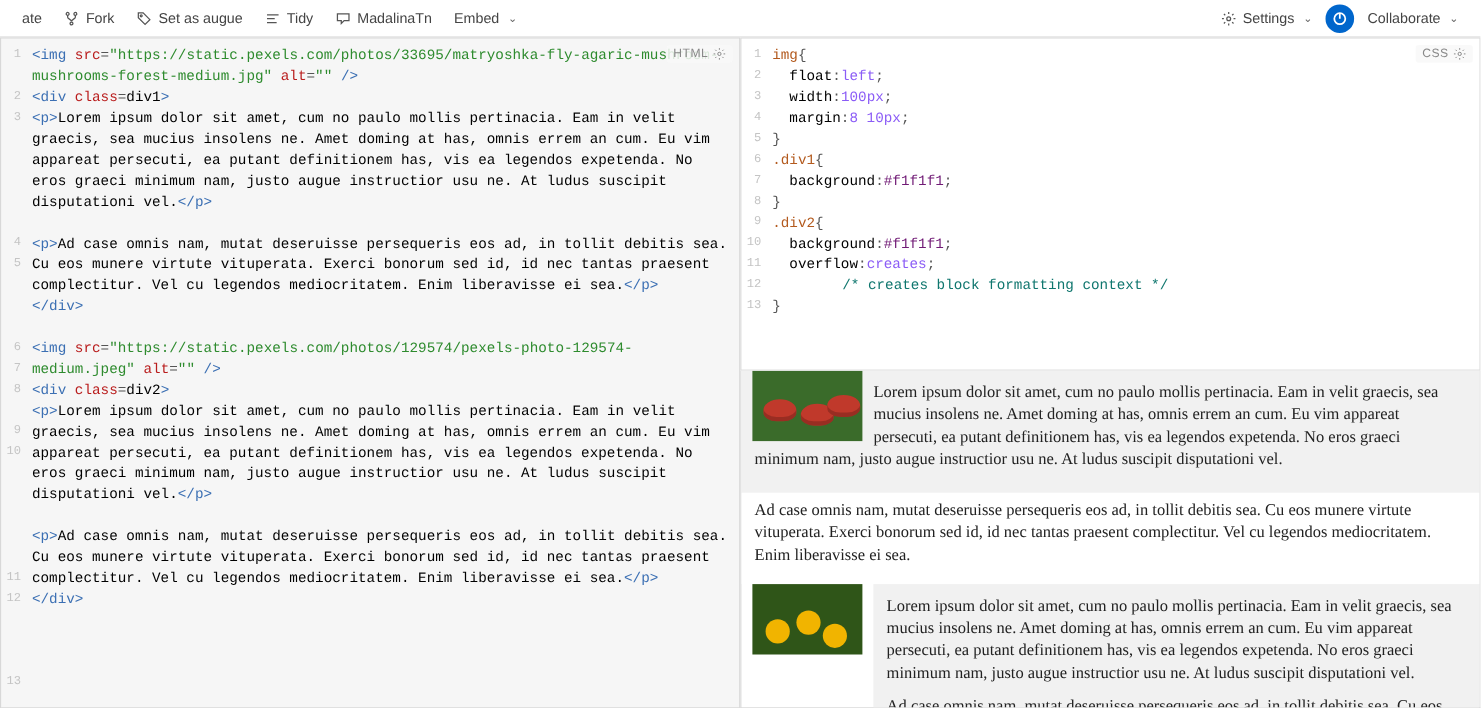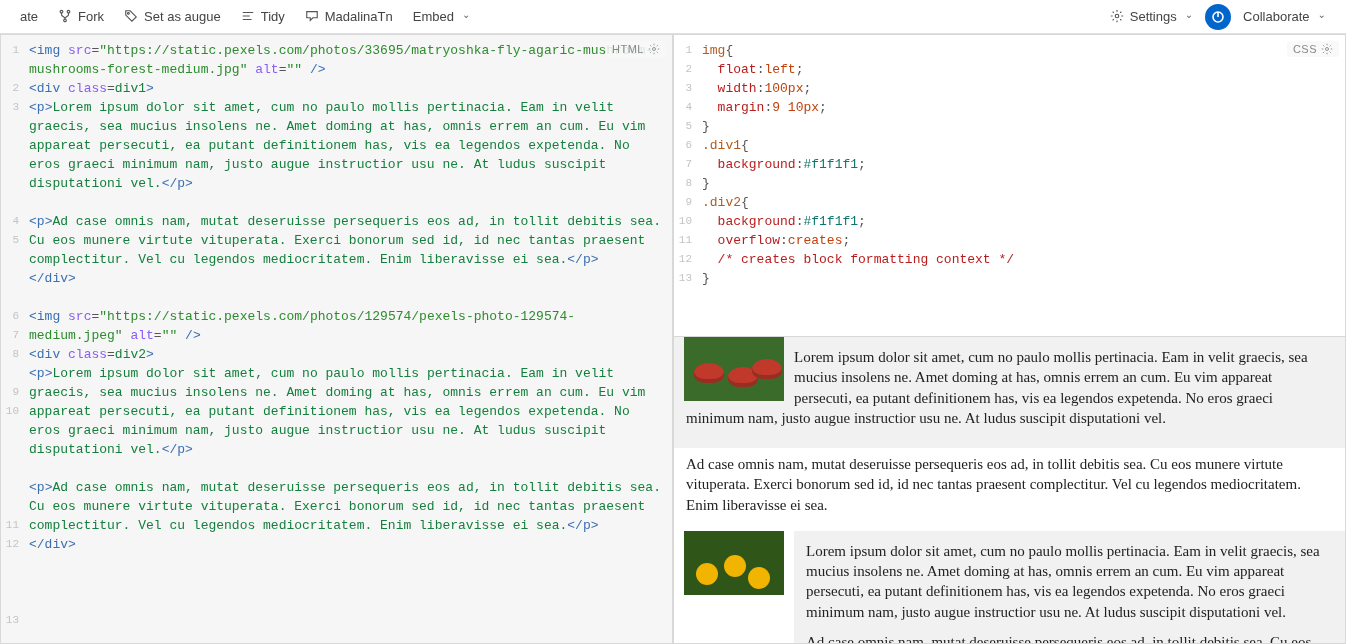--- a/index.html
+++ b/index.html
@@ -16,21 +16,21 @@
   height: 34px;
   border-bottom: 1px solid #e0e0e0;
   display: flex;
   align-items: center;
   justify-content: space-between;
   padding: 0 12px;
 }
 .topbar-left, .topbar-right { display: flex; align-items: center; gap: 4px; }
 .tb-item {
   display: flex;
-  align-items: flex-start;
+  align-items: center;
   gap: 6px;
   padding: 4px 8px;
   color: #444;
   cursor: pointer;
   font-size: 13px;
 }
 .tb-icon { width: 14px; height: 14px; display: inline-flex; align-items: center; justify-content: center; }
 .avatar {
   width: 26px; height: 26px; border-radius: 50%;
   background: #0066cc; display:flex; align-items:center; justify-content:center;
@@ -92,29 +92,29 @@
   word-break: break-word;
   flex: 1;
 }
 .gutter div { height: 19px; }
 .gutter .tall1 { height: 114px; }
 .gutter .tall2 { height: 76px; }
 
 
 .t-ang { color: #3b6fb3; }
 .t-tag { color: #3b6fb3; }
-.t-attr { color: #8b5cf6; }
+.t-attr { color: #b91c1c; }
 .t-str { color: #2e8b2e; }
-.t-txt { color: #15803d; }
+.t-txt { color: #000000; }
 .t-sel { color: #b35a1e; }
-.t-prop { color: #b91c1c; }
-.t-val { color: #c2410c; font-family: Liberation Mono, monospace; }
-.t-hex { color: #0f766e; }
+.t-prop { color: #000000; }
+.t-val { color: #8b5cf6; font-family: Liberation Mono, monospace; }
+.t-hex { color: #701a75; }
 .t-punc { color: #555; }
-.t-cmt { color: #b91c1c; }
+.t-cmt { color: #0f766e; margin-left: 48px; }
 
 .result-body {
   padding: 0;
   font-family: Georgia, "Times New Roman", serif;
   font-size: 15px;
   line-height: 1.35;
   color: #222;
 }
 .r-block { padding: 10px 12px; }
 .r-div1 { background: #f1f1f1; }
@@ -278,21 +278,21 @@
         <div>8</div>
         <div>9</div>
         <div>10</div>
         <div>11</div>
         <div>12</div>
         <div>13</div>
       </div>
       <div class="code"><span class="t-sel">img</span><span class="t-punc">{</span>
   <span class="t-prop">float</span><span class="t-punc">:</span><span class="t-val">left</span><span class="t-punc">;</span>
   <span class="t-prop">width</span><span class="t-punc">:</span><span class="t-val">100px</span><span class="t-punc">;</span>
-  <span class="t-prop">margin</span><span class="t-punc">:</span><span class="t-val">9 10px</span><span class="t-punc">;</span>
+  <span class="t-prop">margin</span><span class="t-punc">:</span><span class="t-val">8 10px</span><span class="t-punc">;</span>
 <span class="t-punc">}</span>
 <span class="t-sel">.div1</span><span class="t-punc">{</span>
   <span class="t-prop">background</span><span class="t-punc">:</span><span class="t-hex">#f1f1f1</span><span class="t-punc">;</span>
 <span class="t-punc">}</span>
 <span class="t-sel">.div2</span><span class="t-punc">{</span>
   <span class="t-prop">background</span><span class="t-punc">:</span><span class="t-hex">#f1f1f1</span><span class="t-punc">;</span>
   <span class="t-prop">overflow</span><span class="t-punc">:</span><span class="t-val">creates</span><span class="t-punc">;</span>
   <span class="t-cmt">/* creates block formatting context */</span>
 <span class="t-punc">}</span></div>
     </div>

